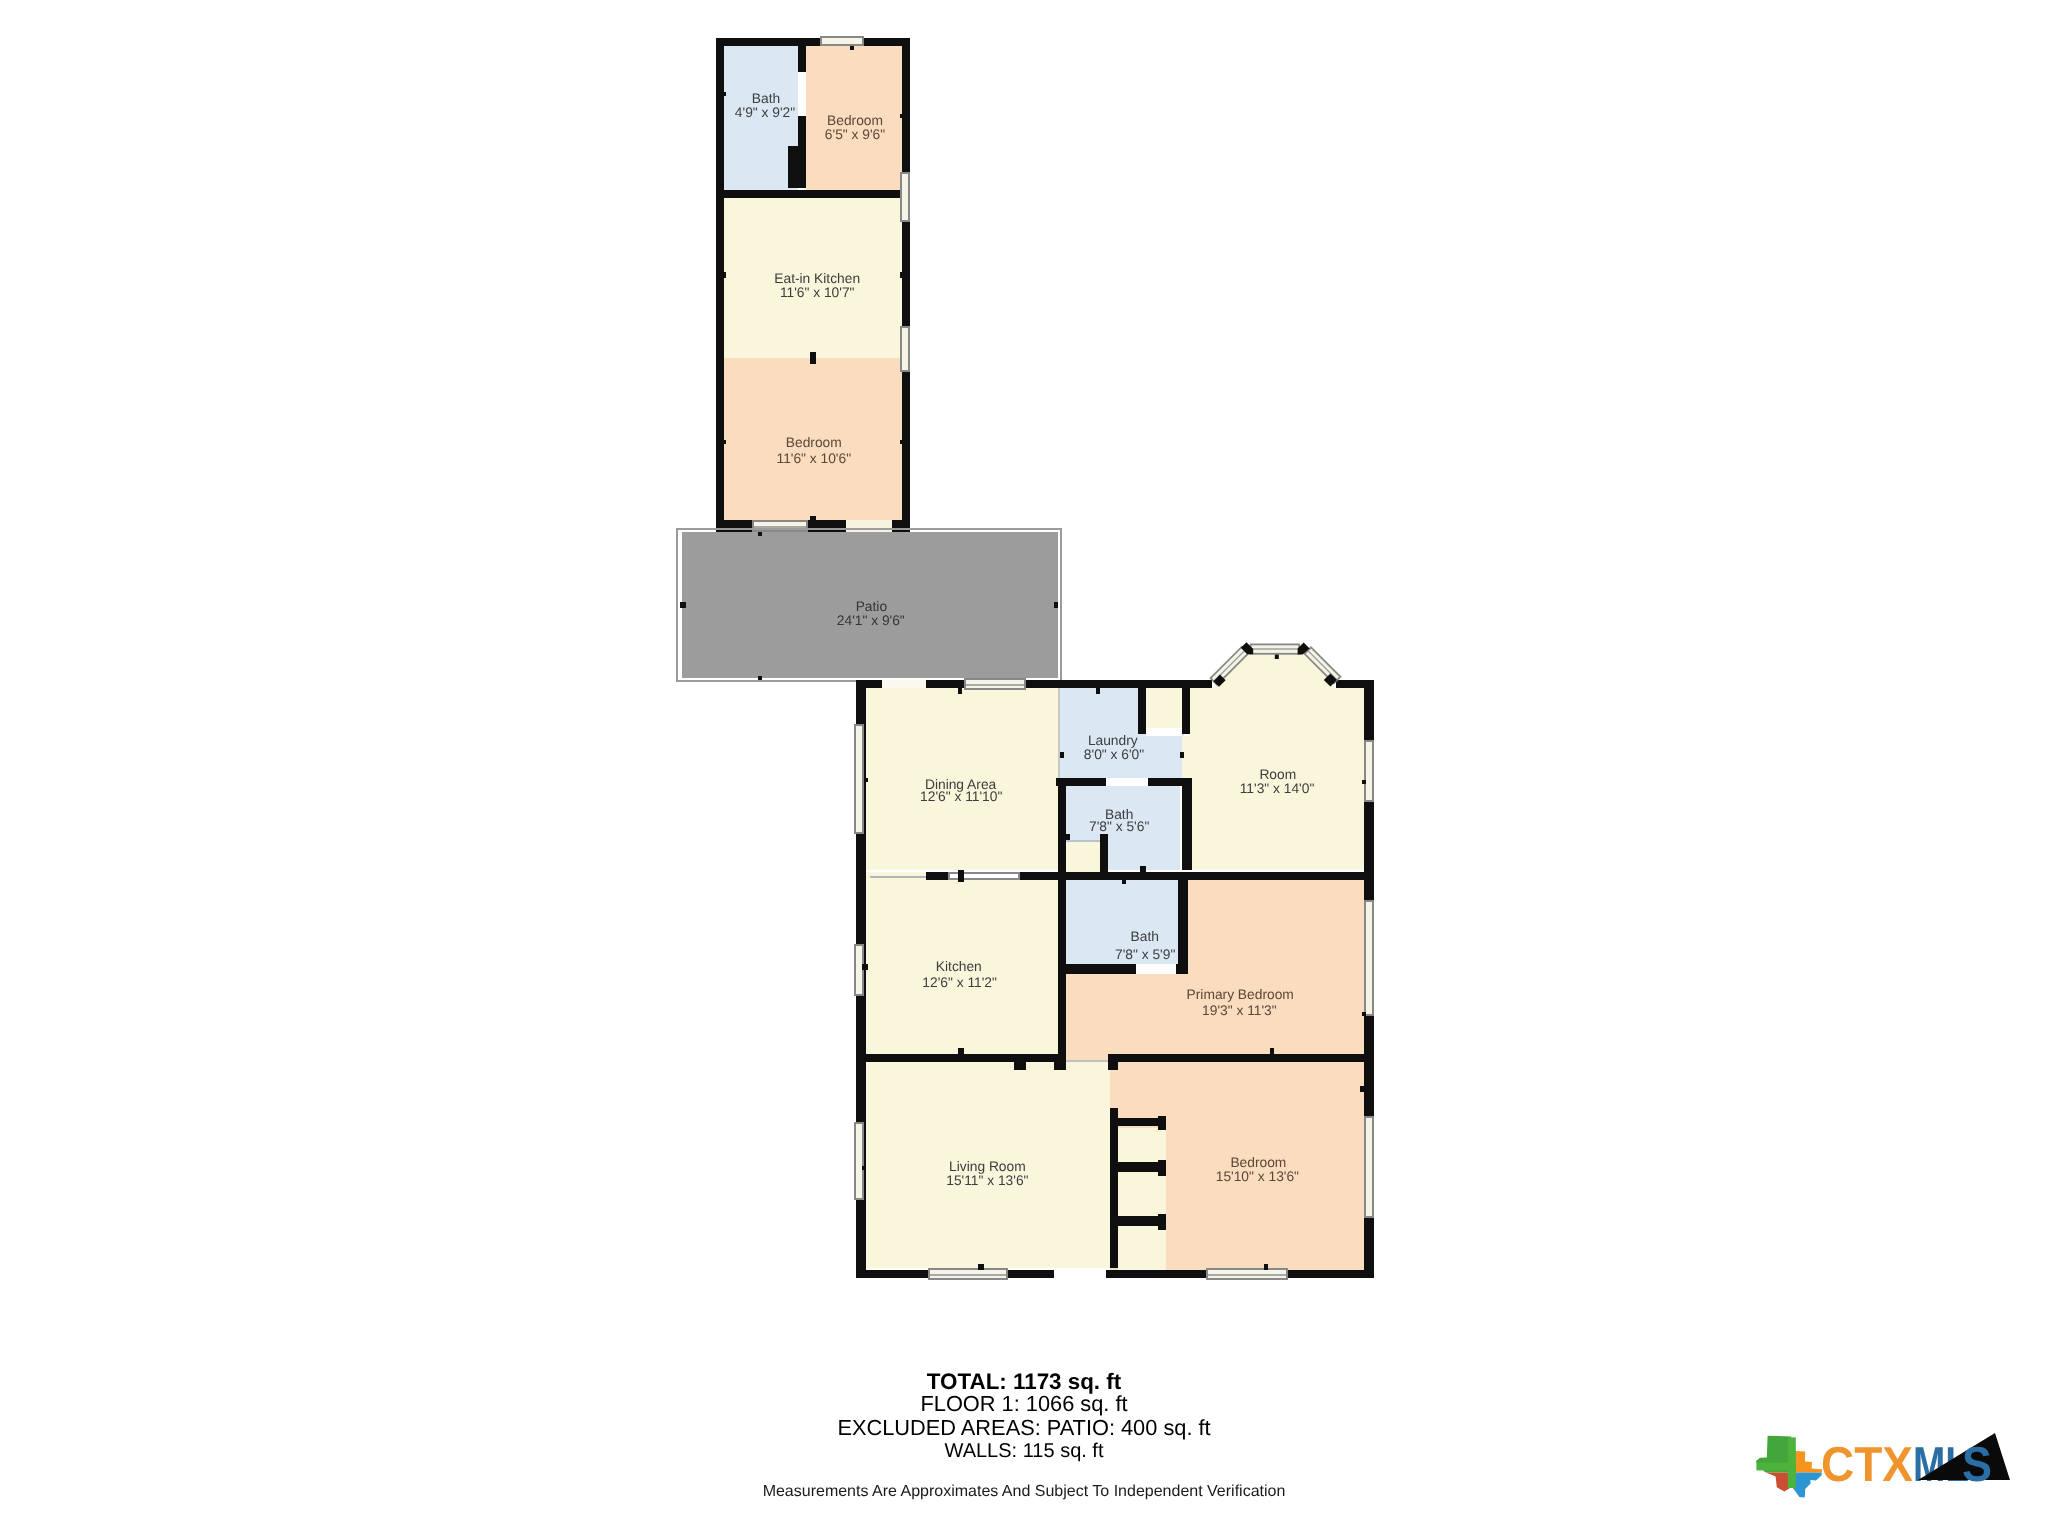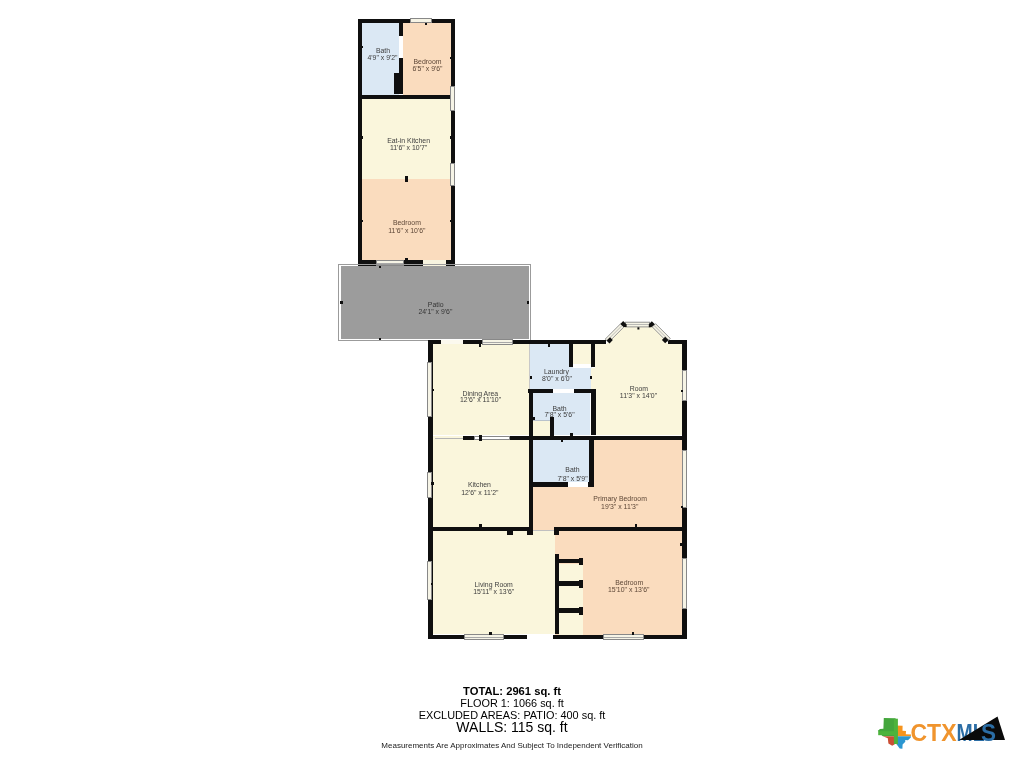--- a/index.html
+++ b/index.html
@@ -330,27 +330,27 @@
 
 <div class="lbl lblp" style="left:620.1px;top:497.6px;">Primary Bedroom</div>
 <div class="lbl lblp" style="left:619.7px;top:505.5px;">19'3" x 11'3"</div>
 
 <div class="lbl" style="left:493.7px;top:583.9px;">Living Room</div>
 <div class="lbl" style="left:493.7px;top:591.3px;">15'11" x 13'6"</div>
 
 <div class="lbl lblp" style="left:629.2px;top:582.2px;">Bedroom</div>
 <div class="lbl lblp" style="left:628.7px;top:588.9px;">15'10" x 13'6"</div>
 
-<div class="lbl" style="left:512px;top:692px;font-size:11.2px;line-height:11.2px;font-weight:bold;color:#000;">TOTAL: 2961 sq. ft</div>
+<div class="lbl" style="left:512px;top:692px;font-size:11.2px;line-height:11.2px;font-weight:bold;color:#000;">TOTAL: 1173 sq. ft</div>
 
 <div class="lbl" style="left:512px;top:703.3px;font-size:10.9px;line-height:10.9px;color:#000;">FLOOR 1: 1066 sq. ft</div>
 
 <div class="lbl" style="left:512px;top:715px;font-size:10.9px;line-height:10.9px;color:#000;">EXCLUDED AREAS: PATIO: 400 sq. ft</div>
 
-<div class="lbl" style="left:512px;top:726.5px;font-size:14px;line-height:10.9px;color:#000;">WALLS: 115 sq. ft</div>
+<div class="lbl" style="left:512px;top:726.5px;font-size:10px;line-height:10.9px;color:#000;">WALLS: 115 sq. ft</div>
 
 <div class="lbl" style="left:512px;top:746.3px;font-size:8px;line-height:8px;color:#1a1a1a;text-align:right;">Measurements Are Approximates And Subject To Independent Verification</div>
 
 <svg style="position:absolute;left:874px;top:710px;" width="134" height="44" viewBox="0 0 134 44">
   <defs>
     <clipPath id="tx">
       <path d="M9.8,7.9 L21.6,8.2 L21.3,15.4 L28.6,15.7 L28.5,20.8 L32,21 L31.8,24.3 L37,24.6 L36.8,27.6 L34,30.2 L31.2,30 L31.3,31.8 L28.6,34.5 L28.4,38.8 L25.7,38.5 L22,33.4 L18.2,35.8 L14.4,33.6 L13.8,28.2 L8.4,26 L3.8,20.8 L6,18.9 L9.4,18.7 Z"></path>
     </clipPath>
   </defs>
   <g clip-path="url(#tx)">

